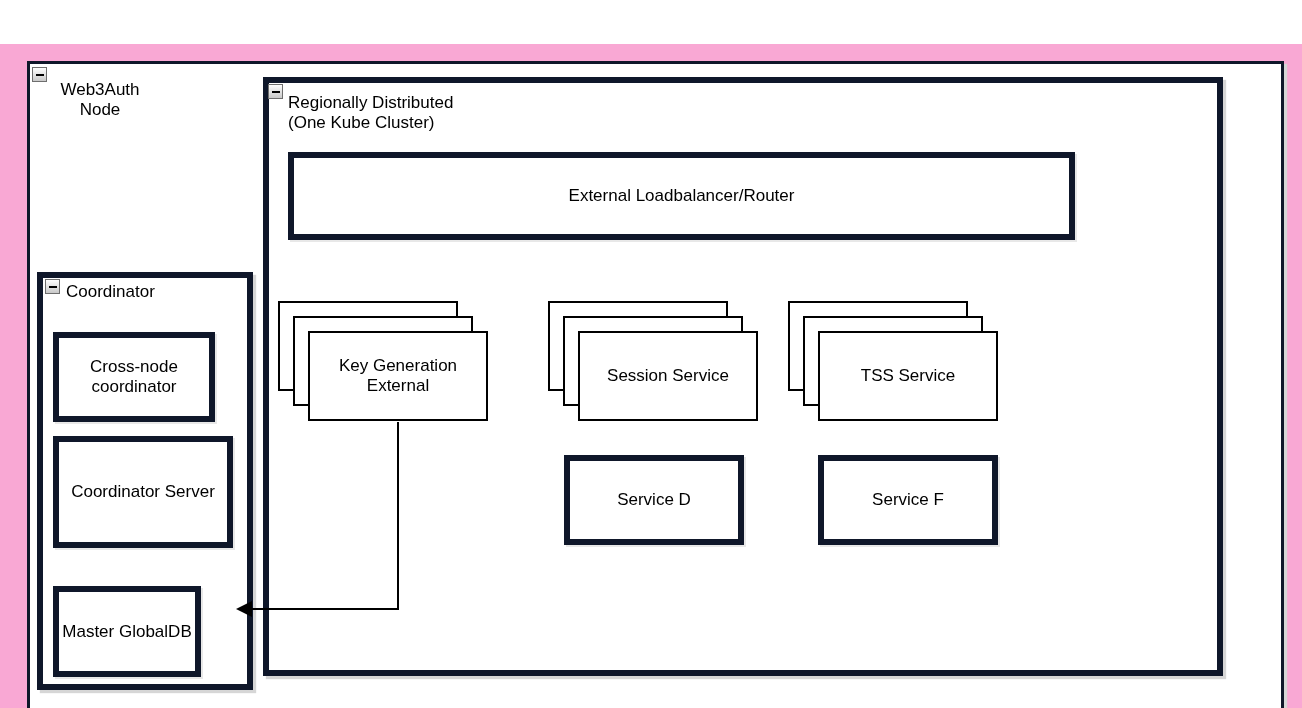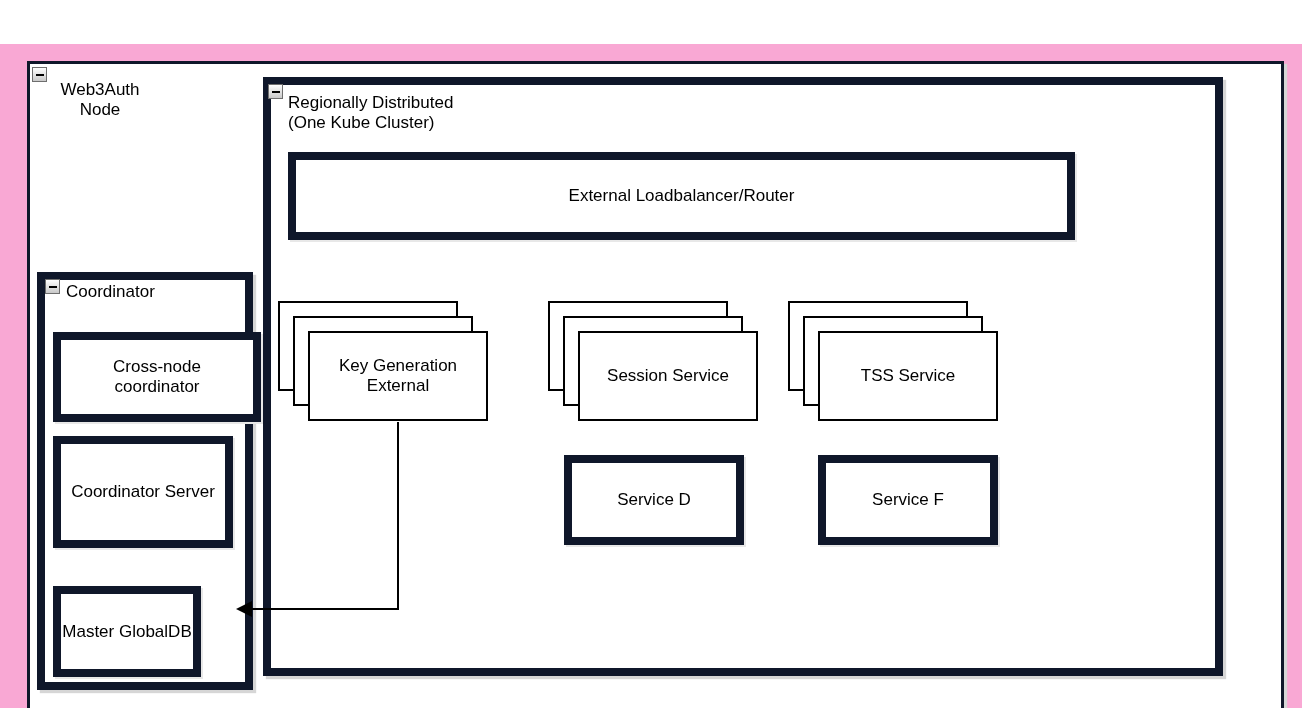--- a/index.html
+++ b/index.html
@@ -14,21 +14,21 @@
     width: 1302px;
     height: 708px;
     background: #f9a8d4;
     overflow: hidden;
     margin-top: 44px;
   }
   .box {
     position: absolute;
     box-sizing: border-box;
     background: #ffffff;
-    border: 8px solid #0f172a;
+    border: 6px solid #0f172a;
   }
   .container {
     box-shadow: 3px 3px 1px #d6d6d6;
   }
   .outer {
     border-width: 3px;
   }
   .node {
     display: flex;
     align-items: center;
@@ -143,21 +143,21 @@
   </div>
 
   <div class="box node" style="left:564px; top:411px; width:180px; height:90px;">
     <span class="label">Service D</span>
   </div>
 
   <div class="box container" style="left:37px; top:228px; width:216px; height:418px;"></div>
   <div class="collapse" style="left:45px; top:235px;"></div>
   <div class="corner-label" style="left:66px; top:238px;">Coordinator</div>
 
-  <div class="box node" style="left:53px; top:288px; width:208px; height:90px;">
+  <div class="box node" style="left:53px; top:288px; width:162px; height:90px;">
     <span class="label">Cross-node
 coordinator</span>
   </div>
 
   <div class="box node" style="left:53px; top:392px; width:180px; height:112px;">
     <span class="label">Coordinator Server</span>
   </div>
 
   <div class="box node" style="left:53px; top:542px; width:148px; height:91px;">
     <span class="label">Master GlobalDB</span>

